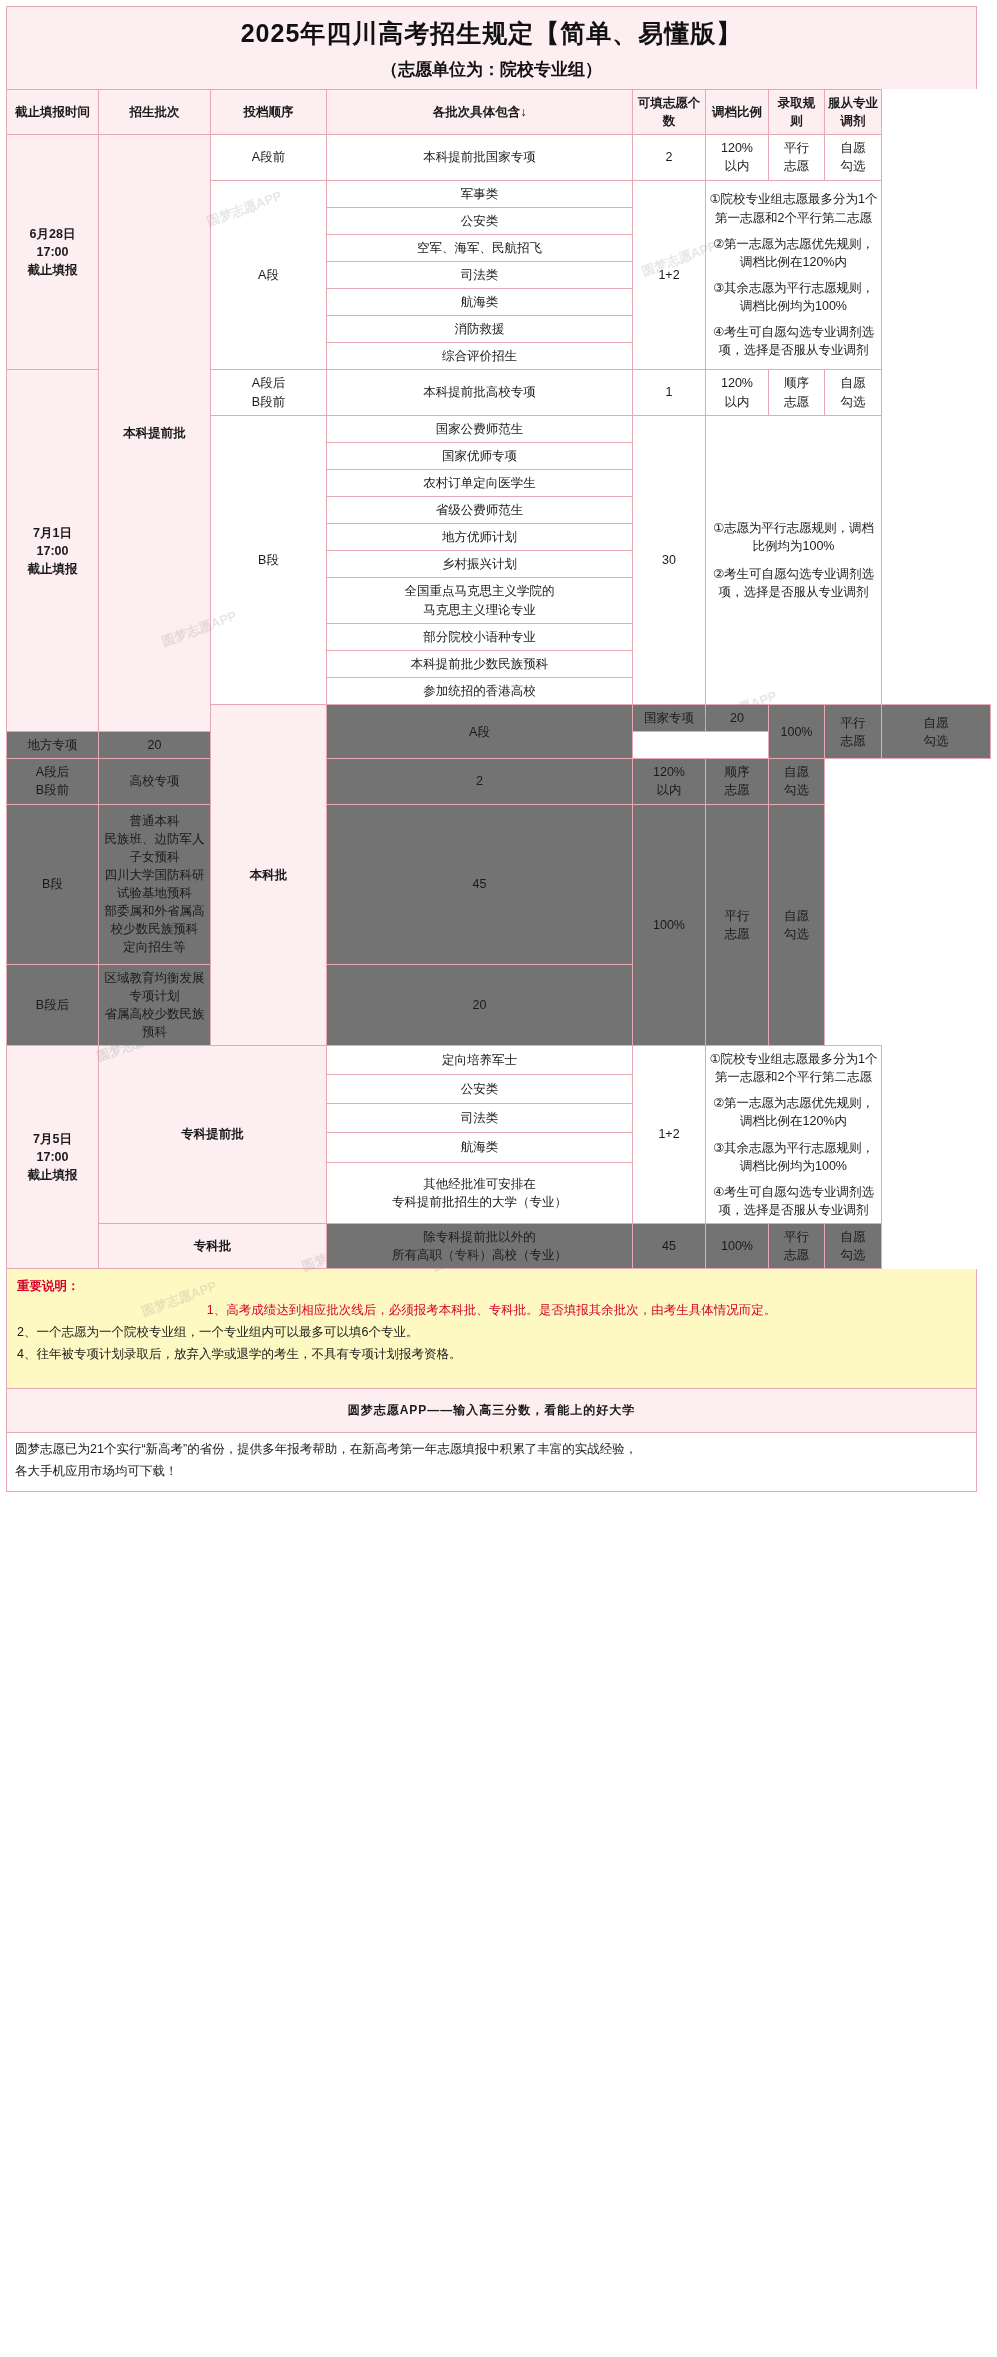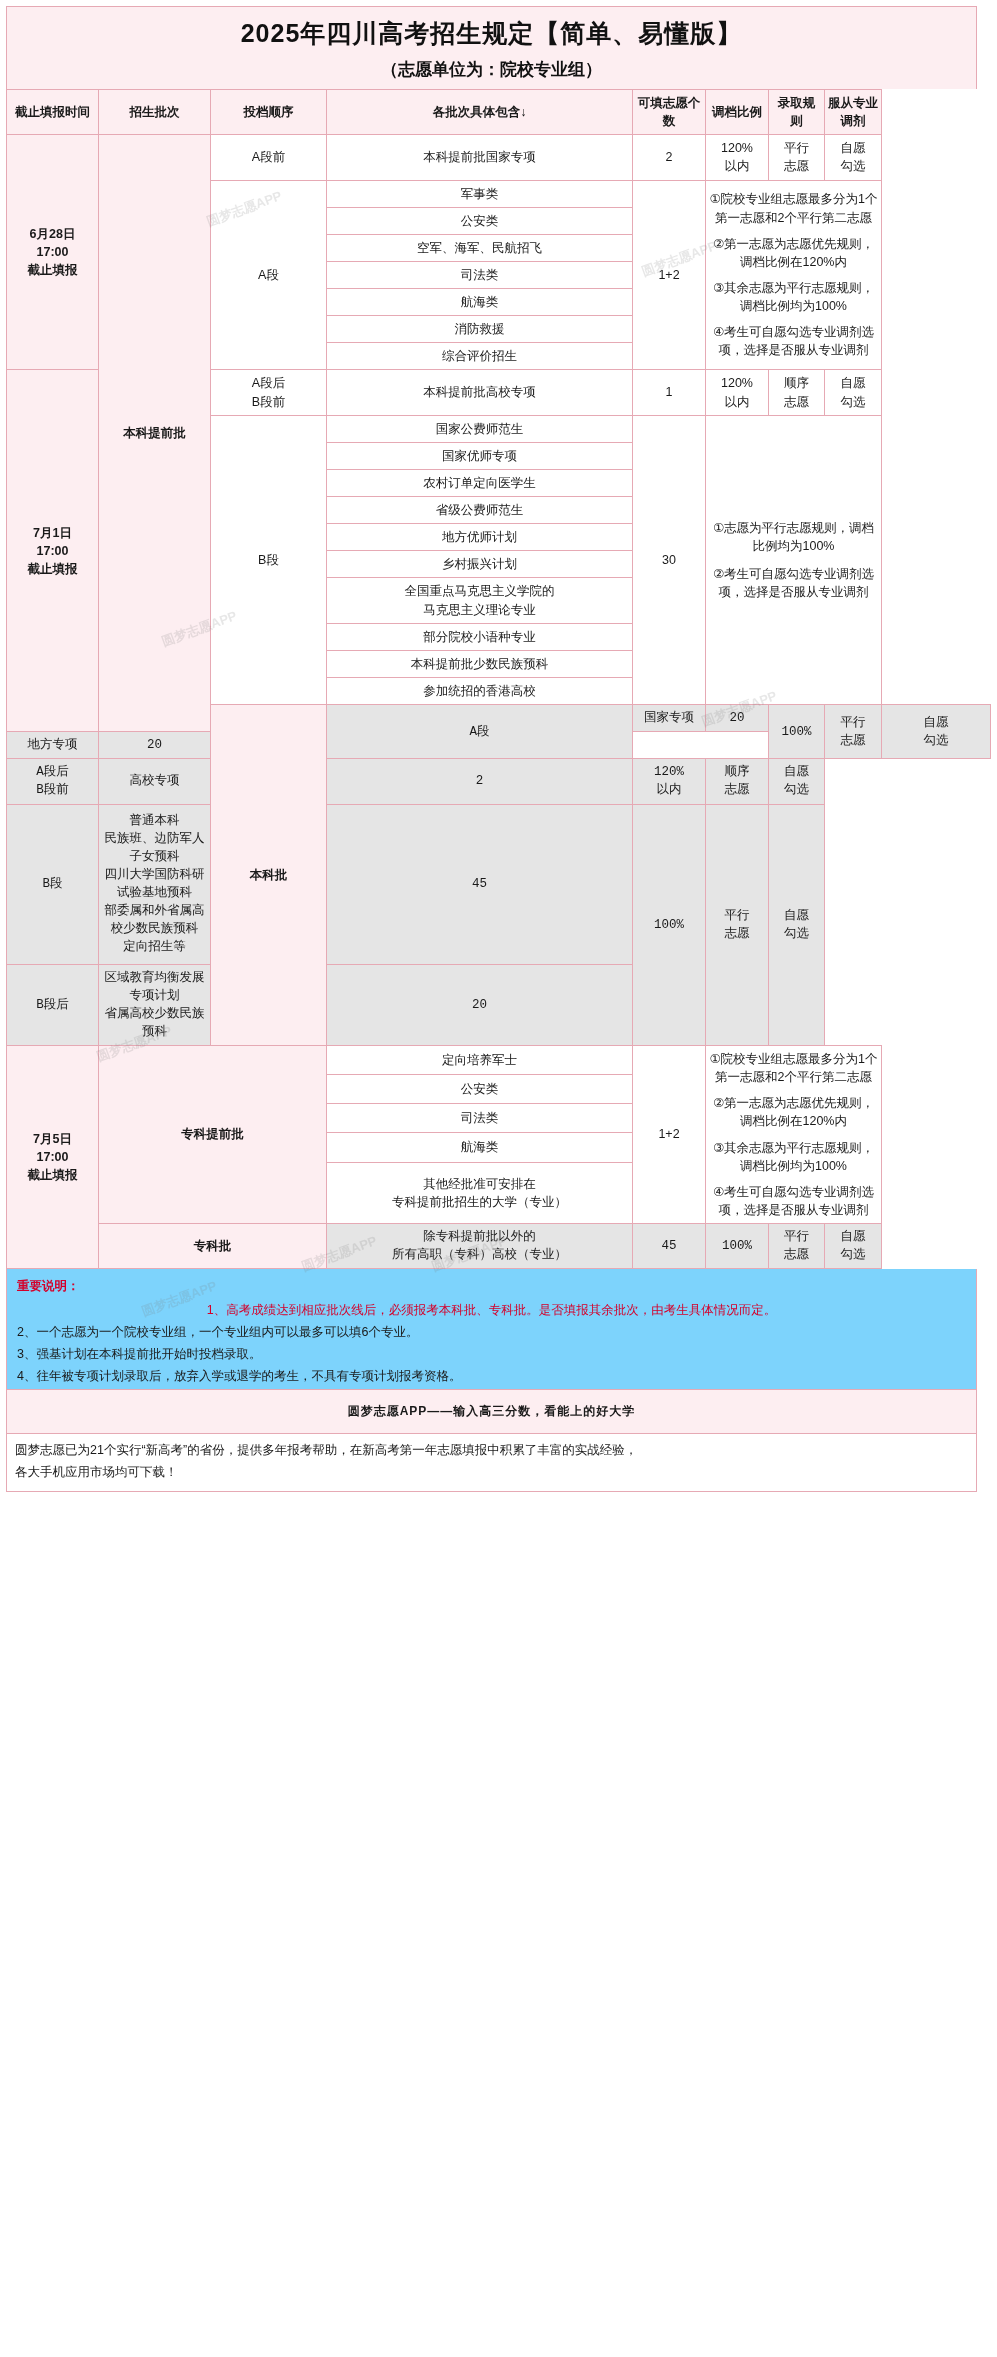--- a/index.html
+++ b/index.html
@@ -52,39 +52,39 @@
     line-height:1.45;
     color:#1a1a1a;
   }
   thead th{
     background:#fdeef1;
     font-weight:bold;
     font-size:13px;
     padding:6px 2px;
   }
   td.pinkcell{background:#fdeef1;font-weight:bold;}
-  td.pinkplain{background:#e5e5e5;font-family:Liberation Mono, monospace;}
+  td.pinkplain{background:#737373;}
   td.batch{background:#fdeef1;font-weight:bold;font-size:14px;}
   td.deadline{background:#fdeef1;font-weight:bold;font-size:13.5px;line-height:1.7;}
   td.rule{
     text-align:left;
     font-size:12.5px;
     line-height:1.9;
     padding:6px 7px;
   }
   td.small{font-size:12px;}
   td.order{font-size:13px;}
   td.content{font-size:13px;margin-left:16px;}
   td.num{font-size:13px;}
   
   .notes{
     border:1px solid #e6a9b4;
     border-top:none;
-    background:#7dd3fc;
-    padding:7px 10px 1px 10px;
+    background:#fef9c3;
+    padding:7px 10px 22px 10px;
     font-size:12.5px;
     line-height:1.75;
   }
   .notes .hd{color:#d4002a;font-weight:bold;margin-bottom:2px;}
   .notes .n1{color:#d4002a;text-align:center;}
   .notes div{white-space:nowrap;}
   
   .promo{
     border:1px solid #e6a9b4;
     border-top:none;
@@ -396,21 +396,20 @@
           <div>勾选</div>
         </td>
       </tr>
     </tbody>
   </table>
 
   <div class="notes">
     <div class="hd">重要说明：</div>
     <div class="n1">1、高考成绩达到相应批次线后，必须报考本科批、专科批。是否填报其余批次，由考生具体情况而定。</div>
     <div>2、一个志愿为一个院校专业组，一个专业组内可以最多可以填6个专业。</div>
-    <div>3、强基计划在本科提前批开始时投档录取。</div>
     <div>4、往年被专项计划录取后，放弃入学或退学的考生，不具有专项计划报考资格。</div>
   </div>
 
   <div class="promo">圆梦志愿APP——输入高三分数，看能上的好大学</div>
 
   <div class="footnote">
     <div>圆梦志愿已为21个实行“新高考”的省份，提供多年报考帮助，在新高考第一年志愿填报中积累了丰富的实战经验，</div>
     <div>各大手机应用市场均可下载！</div>
   </div>
 

